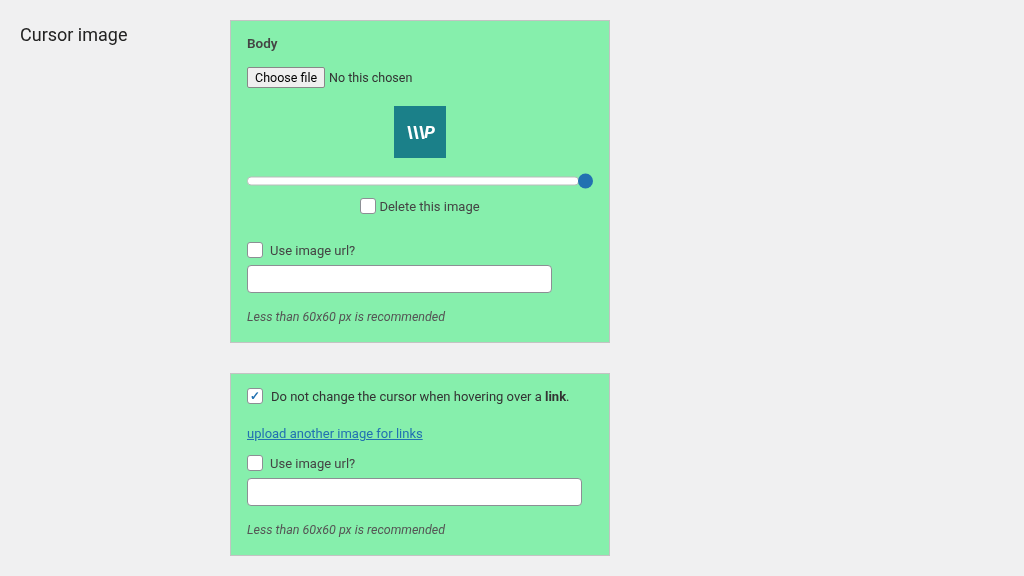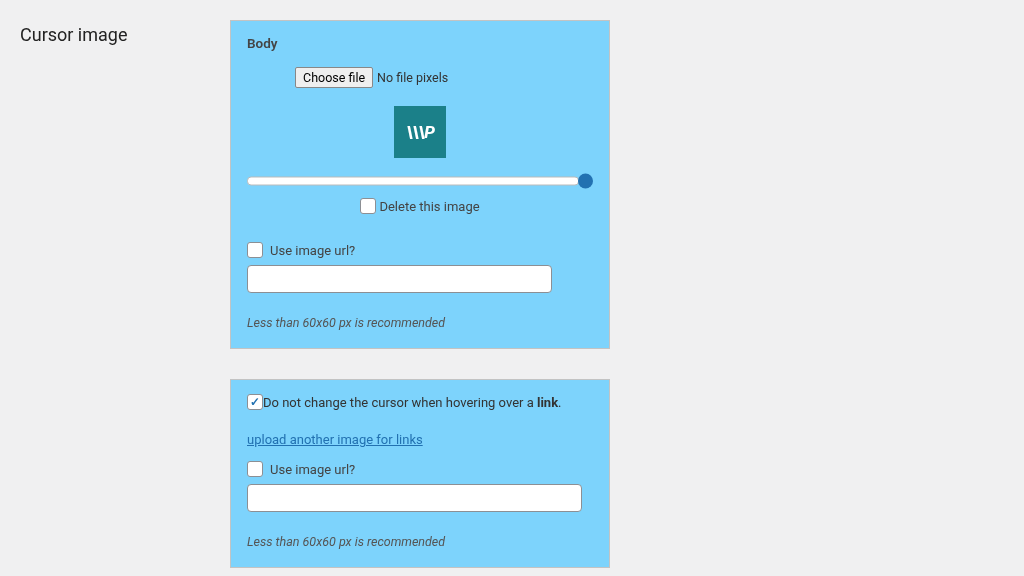--- a/index.html
+++ b/index.html
@@ -10,26 +10,26 @@
       color: #1d2327;
       padding: 20px;
       width: 1024px;
     }
     .row { display: flex; gap: 20px; margin-bottom: 24px; }
     .label-col { width: 190px; padding-top: 4px; }
     .label-col .main-label { font-weight: 400; font-size: 18px; color: #222; }
     .content-col { width: 380px; }
     .panel {
       border: 1px solid #c3c3c3;
-      background: #7dd3fc;
+      background: #86efac;
       padding: 14px 16px 18px 16px;
       margin-bottom: 30px;
     }
     .panel h3 { font-size: 13.5px; font-weight: 600; color: #444; margin-bottom: 16px; }
-    .file-row { display: flex; align-items: center; gap: 4px; margin-bottom: 18px; margin-left: 48px; }
+    .file-row { display: flex; align-items: center; gap: 4px; margin-bottom: 18px; }
     .choose-btn {
       font-family: inherit;
       font-size: 12.5px;
       padding: 2px 7px;
       background: #efefef;
       border: 1px solid #888;
       border-radius: 2px;
       cursor: pointer;
     }
     .file-status { font-size: 12.5px; color: #333; }
@@ -56,39 +56,39 @@
       display: inline-flex; align-items: center; justify-content: center; flex-shrink: 0;
       cursor: pointer;
     }
     .cbox.checked { color: #2271b1; }
     .cbox.checked::after { content: "✓"; font-size: 12px; font-weight: bold; line-height: 1; }
     .chk-text { font-size: 13px; color: #444; }
     .url-input {
       width: 305px; height: 28px; background: #fff; border: 1px solid #8c8f94; border-radius: 4px;
       padding: 0 8px; font-family: inherit; font-size: 13px; margin-top: 3px;
     }
-    .helper { font-style: italic; font-size: 12.5px; color: #555; margin-top: 22px; }
+    .helper { font-style: italic; font-size: 12.5px; color: #555; margin-top: 16px; }
     .link { color: #2271b1; text-decoration: underline; font-size: 13px; cursor: pointer; margin-top: 20px; display: inline-block; }
     .sentence { font-size: 13px; color: #333; }
   </style>
 </head>
 <body>
 
 <div class="row">
   <div class="label-col">
     <div class="main-label">Cursor image</div>
   </div>
   <div class="content-col">
 
     <div class="panel">
       <h3>Body</h3>
 
       <div class="file-row">
         <button class="choose-btn">Choose file</button>
-        <span class="file-status">No file pixels</span>
+        <span class="file-status">No this chosen</span>
       </div>
 
       <div class="preview-box">
         <div class="preview-img">\\\P</div>
       </div>
 
       <div class="slider-wrap">
         <div class="slider-track"></div>
         <div class="slider-thumb"></div>
       </div>
@@ -101,21 +101,21 @@
       <div class="check-left" style="display:flex;align-items:center;gap:7px;margin-bottom:4px;">
         <span class="cbox"></span>
         <span class="chk-text">Use image url?</span>
       </div>
       <input class="url-input" type="text" style="">
       <div class="helper">Less than 60x60 px is recommended</div>
     </div>
 
     <div class="panel">
 
-      <div style="display:flex;align-items:center;margin-bottom:2px;">
+      <div style="display:flex;align-items:center;gap:8px;margin-bottom:2px;">
         <span class="cbox checked"></span>
         <span class="sentence">
           <span>Do not change the cursor when hovering over a </span><b>link</b><span>.</span>
         </span>
       </div>
       <a class="link">upload another image for links</a>
 
       <div style="height:14px;"></div>
 
       <div style="display:flex;align-items:center;gap:7px;margin-bottom:4px;">

